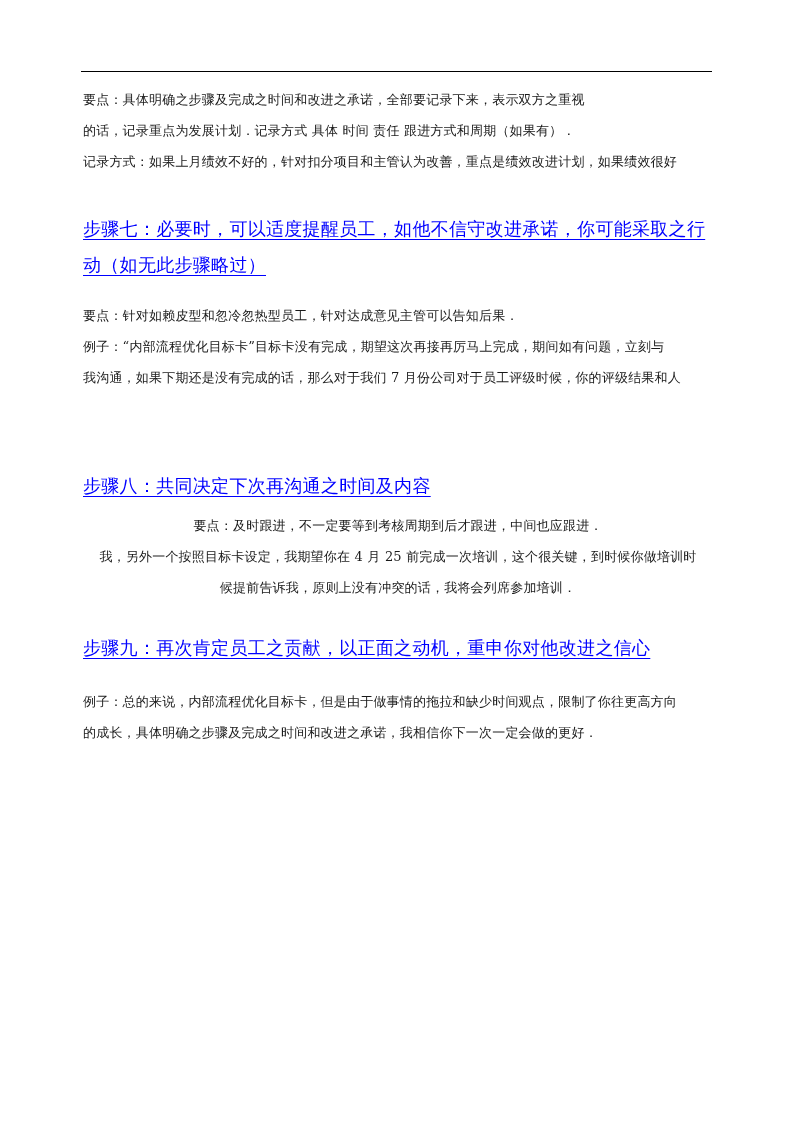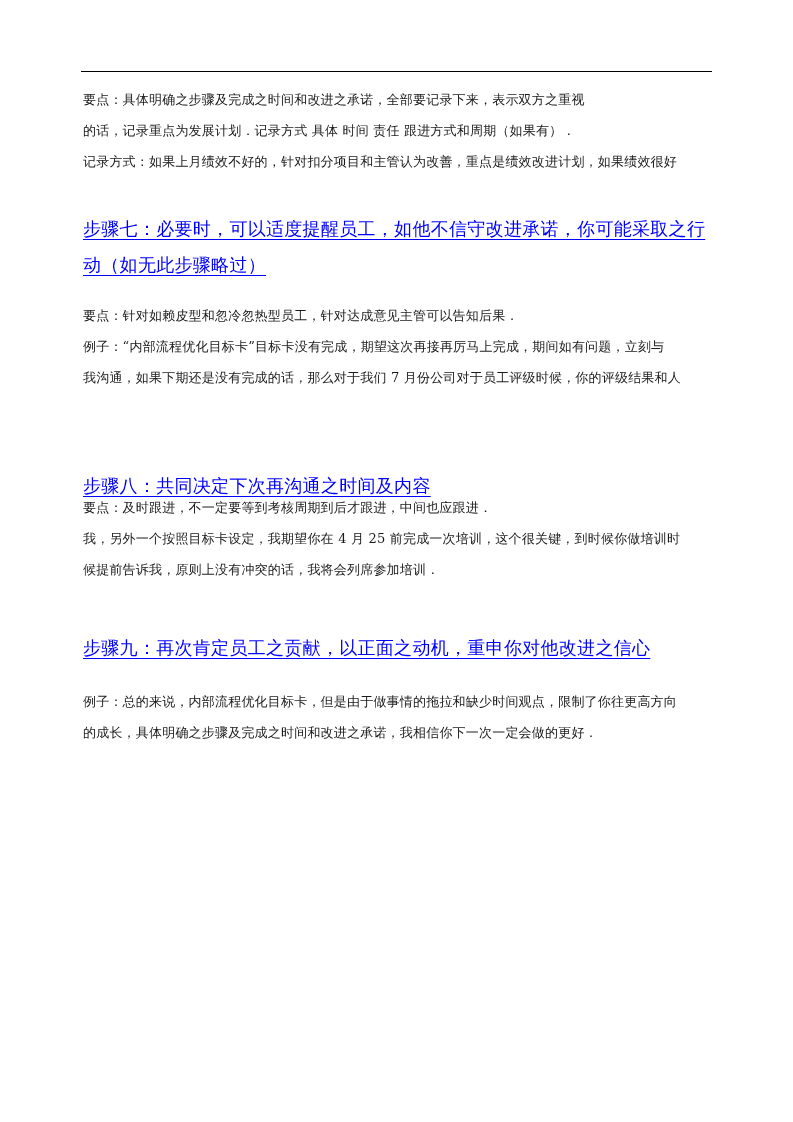--- a/index.html
+++ b/index.html
@@ -58,21 +58,21 @@
 </div>
 <div class="block" style="top:300px;">
   <p class="para">要点：针对如赖皮型和忽冷忽热型员工，针对达成意见主管可以告知后果．</p>
   <p class="para">例子：“内部流程优化目标卡”目标卡没有完成，期望这次再接再厉马上完成，期间如有问题，立刻与</p>
   <p class="para">我沟通，如果下期还是没有完成的话，那么对于我们 7 月份公司对于员工评级时候，你的评级结果和人</p>
 </div>
 
 <div class="block" style="top:468px;">
   <p class="heading">步骤八：共同决定下次再沟通之时间及内容</p>
 </div>
-<div class="block" style="top:492px;">
+<div class="block" style="top:510px;text-align:center;">
   <p class="para">要点：及时跟进，不一定要等到考核周期到后才跟进，中间也应跟进．</p>
   <p class="para">我，另外一个按照目标卡设定，我期望你在 4 月 25 前完成一次培训，这个很关键，到时候你做培训时</p>
   <p class="para">候提前告诉我，原则上没有冲突的话，我将会列席参加培训．</p>
 </div>
 
 <div class="block" style="top:630px;">
   <p class="heading">步骤九：再次肯定员工之贡献，以正面之动机，重申你对他改进之信心</p>
 </div>
 <div class="block" style="top:686px;">
   <p class="para">例子：总的来说，内部流程优化目标卡，但是由于做事情的拖拉和缺少时间观点，限制了你往更高方向</p>

